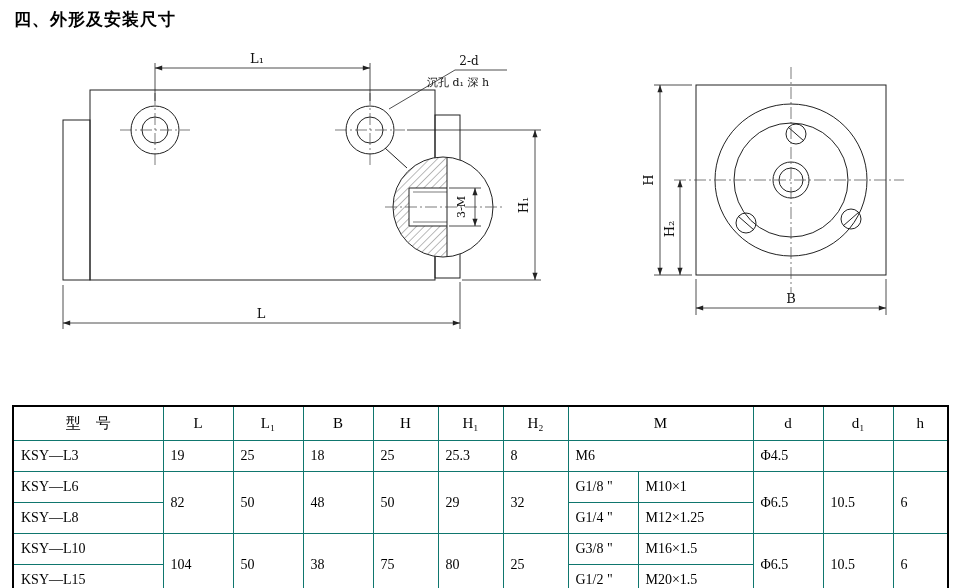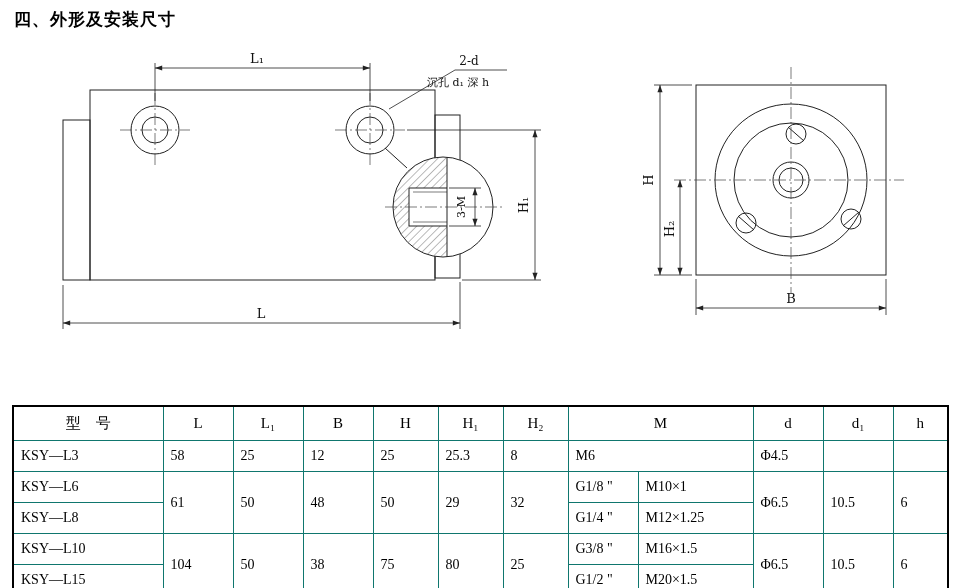--- a/index.html
+++ b/index.html
@@ -191,34 +191,34 @@
       <th>H₂</th>
       <th colspan="2">M</th>
       <th>d</th>
       <th>d₁</th>
       <th>h</th>
     </tr>
   </thead>
   <tbody>
     <tr>
       <td>KSY—L3</td>
-      <td>58</td>
+      <td>19</td>
       <td>25</td>
-      <td>12</td>
+      <td>18</td>
       <td>25</td>
       <td>25.3</td>
       <td>8</td>
       <td colspan="2">M6</td>
       <td>Φ4.5</td>
       <td></td>
       <td></td>
     </tr>
     <tr>
       <td>KSY—L6</td>
-      <td rowspan="2">61</td>
+      <td rowspan="2">82</td>
       <td rowspan="2">50</td>
       <td rowspan="2">48</td>
       <td rowspan="2">50</td>
       <td rowspan="2">29</td>
       <td rowspan="2">32</td>
       <td>G1/8 "</td>
       <td>M10×1</td>
       <td rowspan="2">Φ6.5</td>
       <td rowspan="2">10.5</td>
       <td rowspan="2">6</td>

